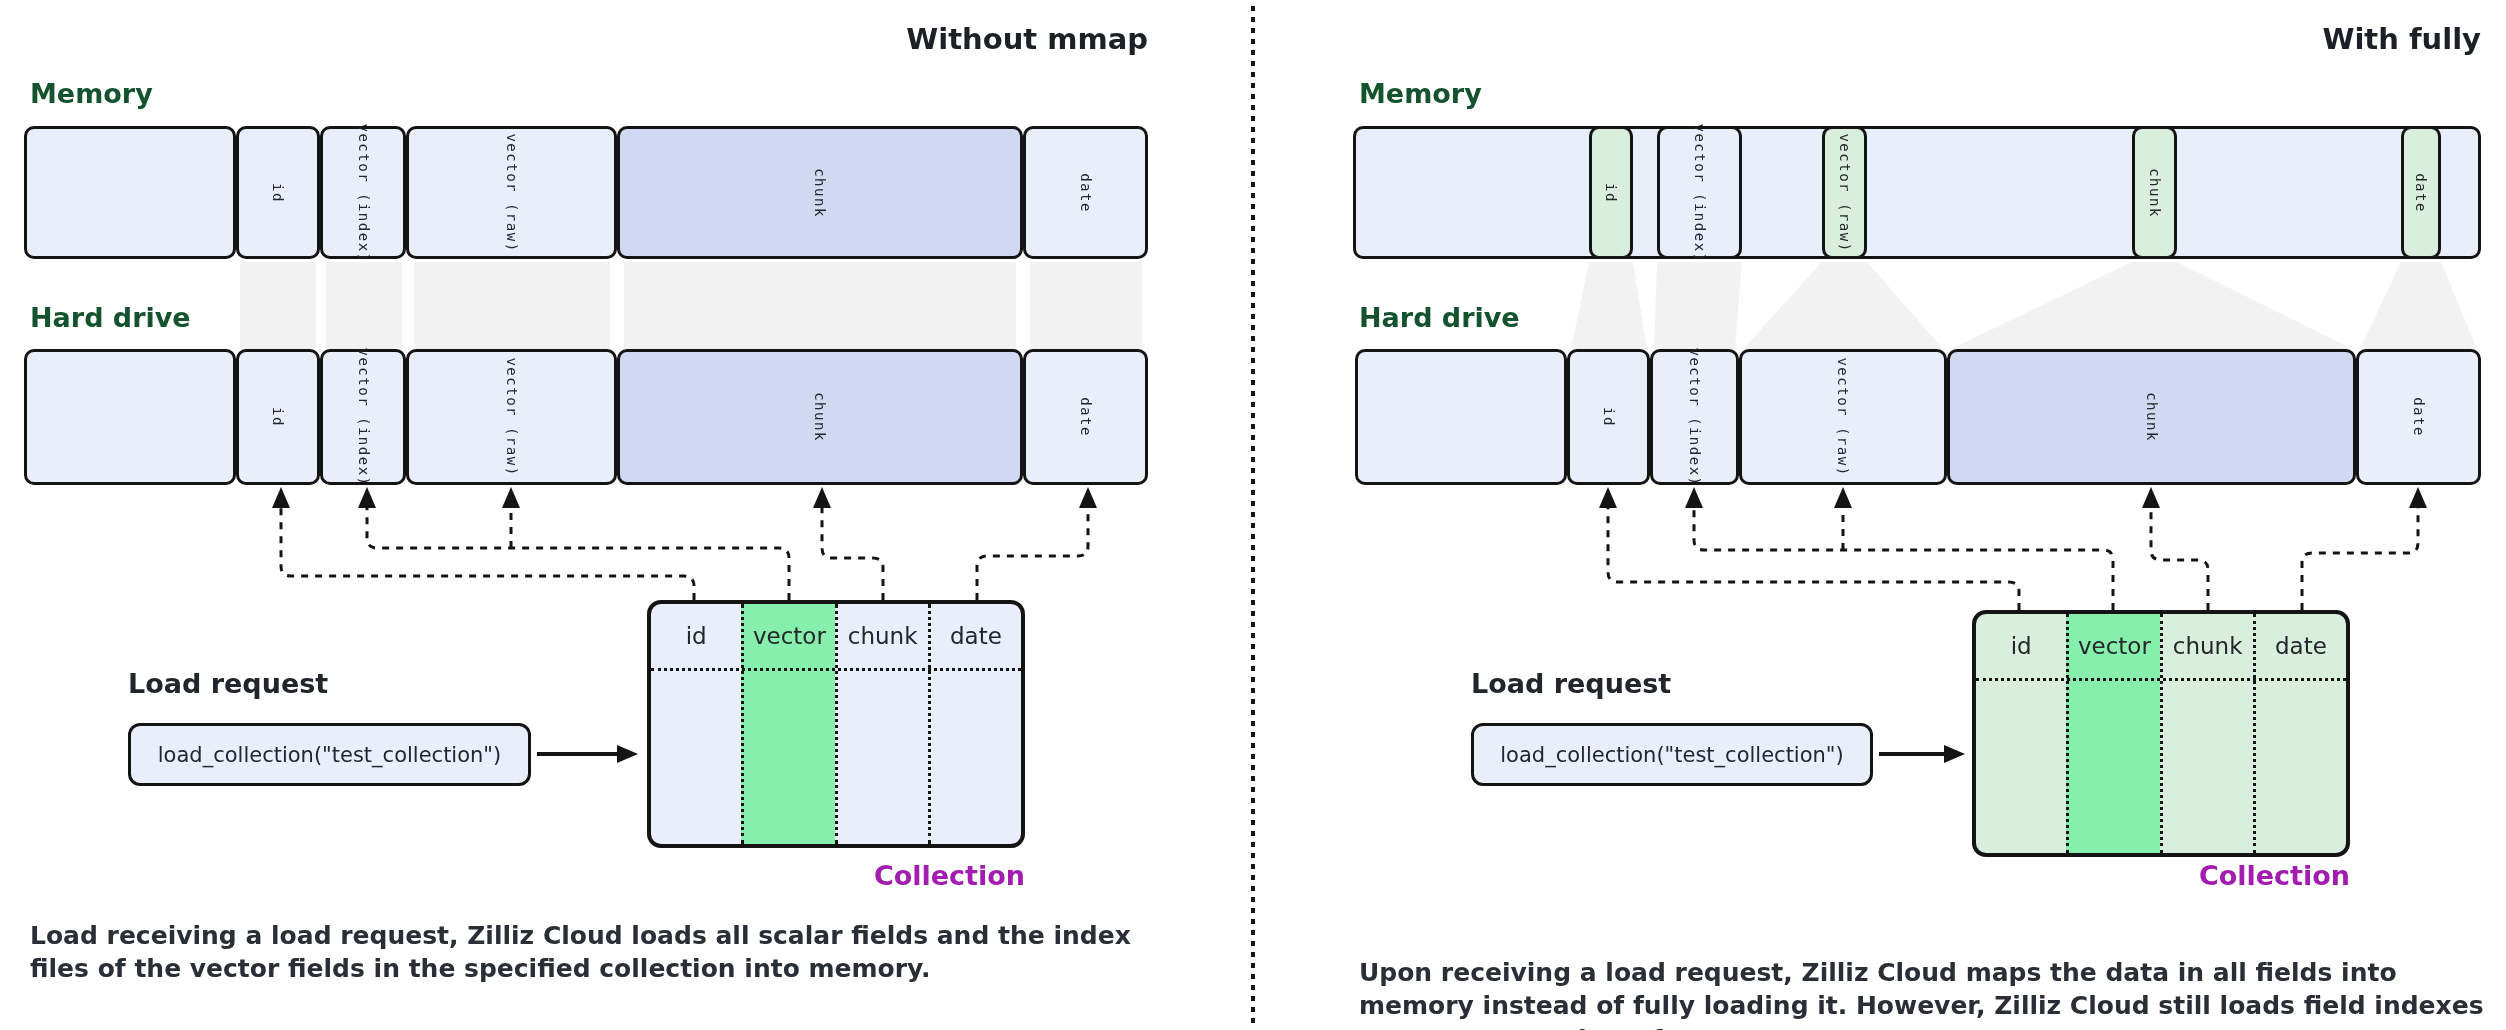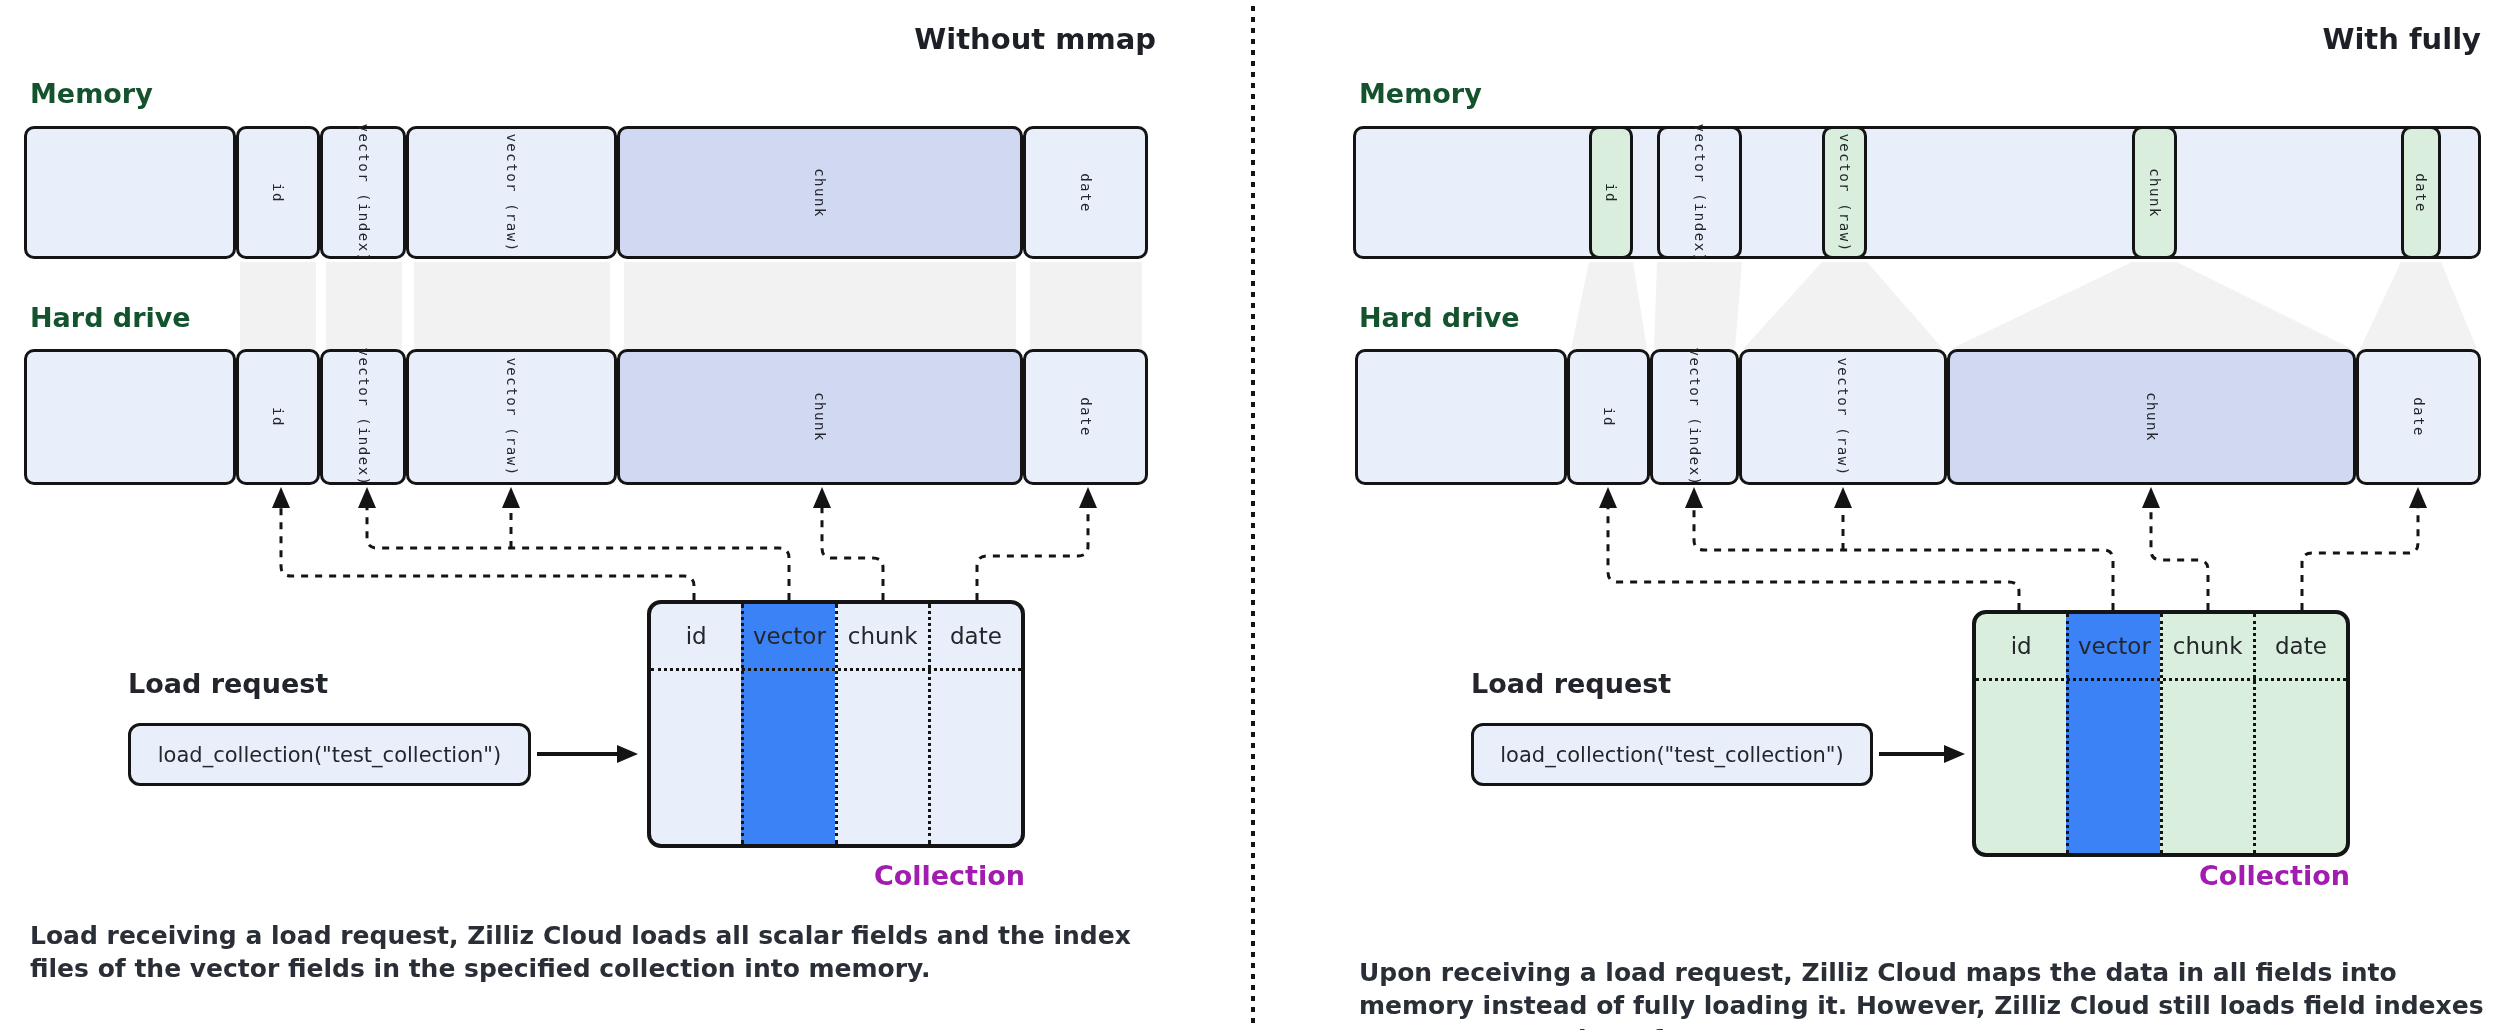--- a/index.html
+++ b/index.html
@@ -15,42 +15,42 @@
   .seg.purple{background:#d1d8f2;}
   .seg.green{background:#daeedd;}
   .vlabel{transform:rotate(90deg);white-space:nowrap;
           font-family:"DejaVu Sans Mono","Liberation Mono",monospace;
           font-size:14px;letter-spacing:1.5px;color:#24262b;}
   .ctable{position:absolute;box-sizing:border-box;border:4px solid #141414;border-radius:14px;
           background:#e9eefb;display:flex;overflow:hidden;}
   .ctable.green{background:#daeedd;}
   .col{flex:1 1 0;position:relative;}
   .col + .col{border-left:3px dotted #141414;}
-  .col.yellow{background:#3b82f6;}
+  .col.yellow{background:#86efac;}
   .col-hdr{height:64px;display:flex;align-items:center;justify-content:center;
            font-size:23px;color:#24262b;}
   .hdr-rule{position:absolute;left:0;right:0;top:64px;border-top:3px dotted #141414;}
   .loadbox{position:absolute;box-sizing:border-box;border:3px solid #141414;border-radius:12px;
            background:#e9eefb;display:flex;align-items:center;justify-content:center;
            font-size:21px;color:#24262b;white-space:nowrap;}
   .table-caption{position:absolute;font-size:27px;font-weight:700;color:#a21caf;text-align:right;}
   .req-label{position:absolute;font-size:27px;font-weight:700;color:#22252c;text-align:left;}
   .caption{position:absolute;font-size:25px;font-weight:700;line-height:1.33;color:#2a2e36;}
   .divider{position:absolute;left:1251px;top:6px;width:4px;height:1018px;
            background:repeating-linear-gradient(to bottom,#141414 0 5px,transparent 5px 11px);}
   .dash{fill:none;stroke:#141414;stroke-width:3;stroke-dasharray:7 7;}
   .solid{fill:none;stroke:#141414;stroke-width:4;}
   .band{fill:#f2f2f3;}
 </style>
 </head>
 <body>
 
 <div class="stage">
 
-  <div class="panel" style="left:0;padding-left:8px;">
+  <div class="panel" style="left:0;">
 
     <svg class="overlay" viewBox="0 0 1253 1030">
       <defs>
         <marker id="ahL" markerUnits="userSpaceOnUse" markerWidth="26" markerHeight="26" refX="19" refY="13" orient="auto">
           <path d="M3,4 L24,13 L3,22 Z" fill="#141414"></path>
         </marker>
       </defs>
 
       <rect class="band" x="240" y="262" width="76" height="87"></rect>
       <rect class="band" x="326" y="262" width="76" height="87"></rect>

